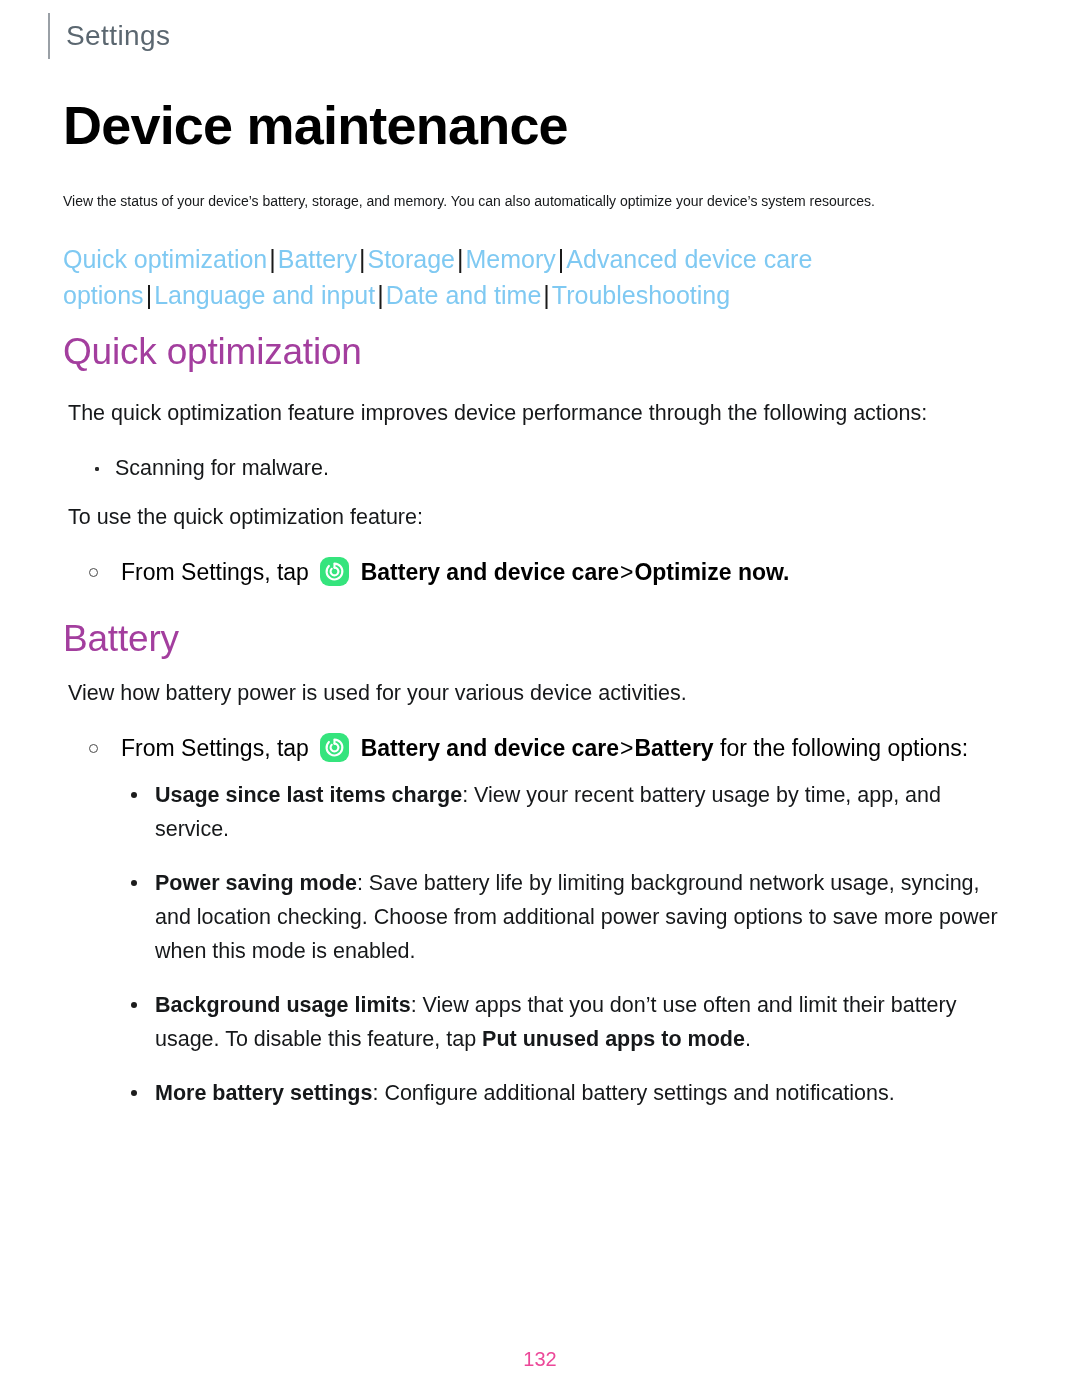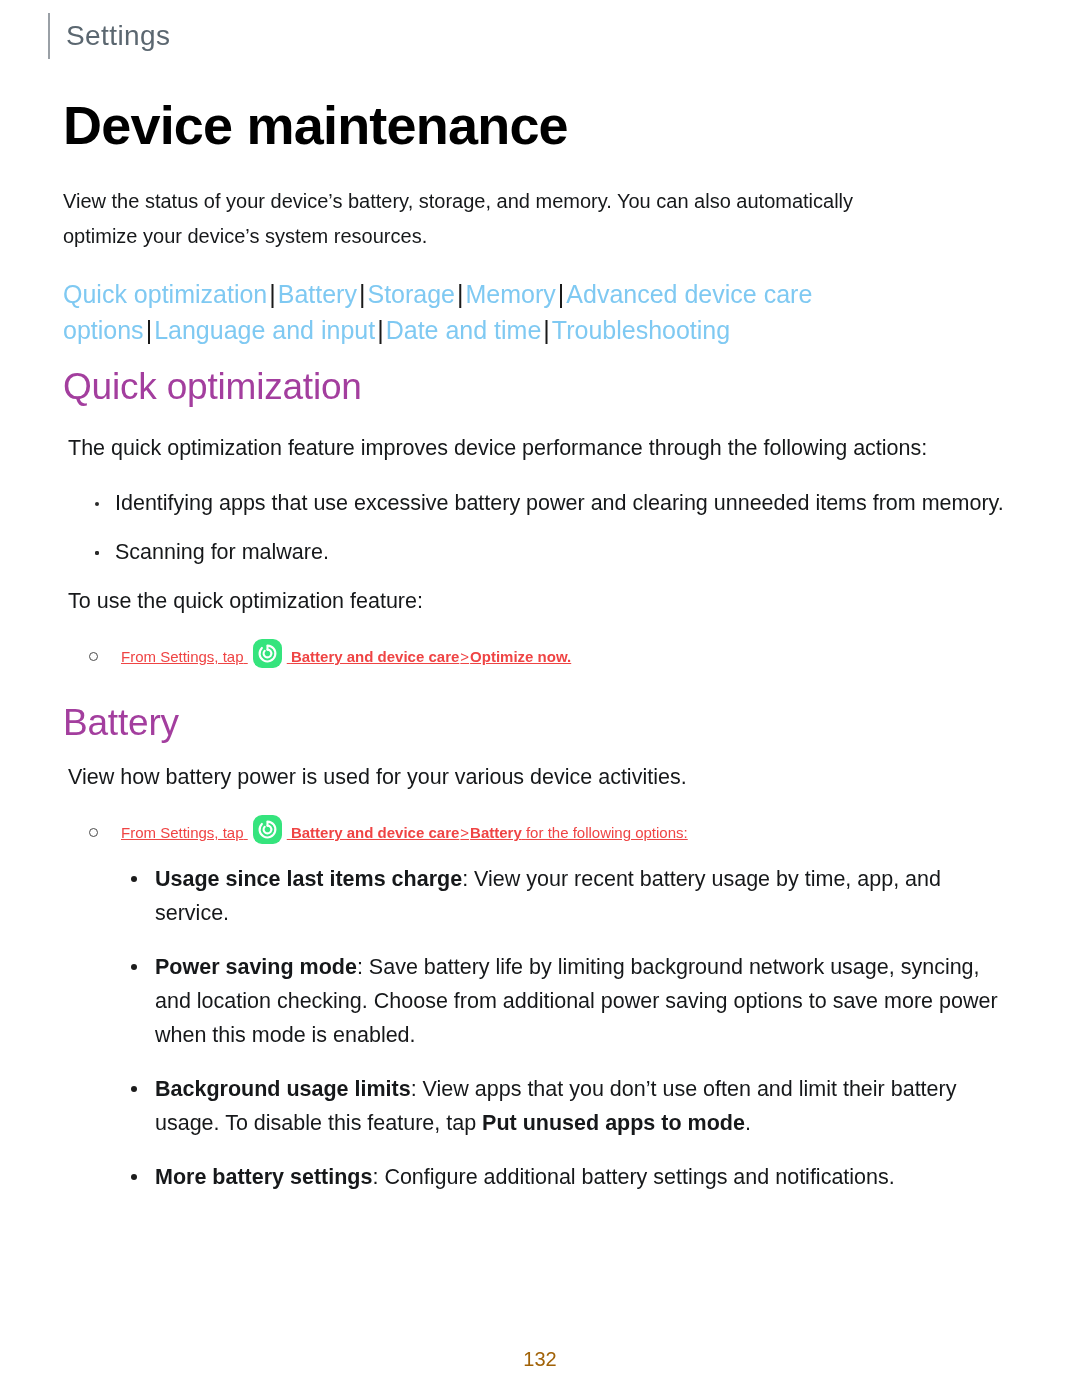--- a/index.html
+++ b/index.html
@@ -57,21 +57,21 @@
   h1.doc-title {
     font-size: 54px;
     font-weight: 700;
     color: #000000;
     margin: 0 0 30px 0;
     letter-spacing: -0.8px;
     line-height: 1.08;
   }
 
   p.intro {
-    font-size: 20px;
+    font-size: 14px;
     line-height: 35px;
     margin: 0 0 22px 0;
     color: #16181a;
     max-width: 870px;
   }
 
   
   .navlinks {
     font-size: 25px;
     line-height: 36px;
@@ -135,25 +135,24 @@
     border-radius: 50%;
     background: #2a2a2a;
   }
 
   .circle-list {
     margin: 6px 0 12px 0;
   }
   .circle-list > li {
     position: relative;
     padding-left: 58px;
-    font-size: 15px;
+    font-size: 23px;
     line-height: 35px;
     margin-bottom: 6px;
-    color: #ef4444;
-    text-decoration: underline;
+    color: #000000;
   }
   .circle-list > li .bullet-circle {
     position: absolute;
     left: 26px;
     top: 13px;
     width: 9px;
     height: 9px;
     border: 1.6px solid #4a4a4a;
     border-radius: 50%;
     box-sizing: border-box;
@@ -200,21 +199,21 @@
   }
 
   
   .footer {
     position: absolute;
     bottom: 26px;
     left: 0;
     width: 1080px;
     text-align: center;
     font-size: 20px;
-    color: #a16207;
+    color: #ec4899;
   }
 </style>
 </head>
 <body>
 
 <div class="page">
 
   <div class="header">
     <div class="header-rule"></div>
     <div class="header-title">Settings</div>
@@ -228,24 +227,20 @@
 
     <div class="navlinks">
       <a href="#">Quick optimization</a><span class="sep">|</span><a href="#">Battery</a><span class="sep">|</span><a href="#">Storage</a><span class="sep">|</span><a href="#">Memory</a><span class="sep">|</span><a href="#">Advanced device care options</a><span class="sep">|</span><a href="#">Language and input</a><span class="sep">|</span><a href="#">Date and time</a><span class="sep">|</span><a href="#">Troubleshooting</a>
     </div>
 
     <h2 class="section">Quick optimization</h2>
 
     <p class="body">The quick optimization feature improves device performance through the following actions:</p>
 
     <ul class="dot-list">
-      <li>
-        <span class="bullet-dot"></span>
-        <span>Identifying apps that use excessive battery power and clearing unneeded items from memory.</span>
-      </li>
       <li>
         <span class="bullet-dot"></span>
       </li>
       <li>
         <span class="bullet-dot"></span>
         <span>Scanning for malware.</span>
       </li>
     </ul>
 
     <p class="body">To use the quick optimization feature:</p>

